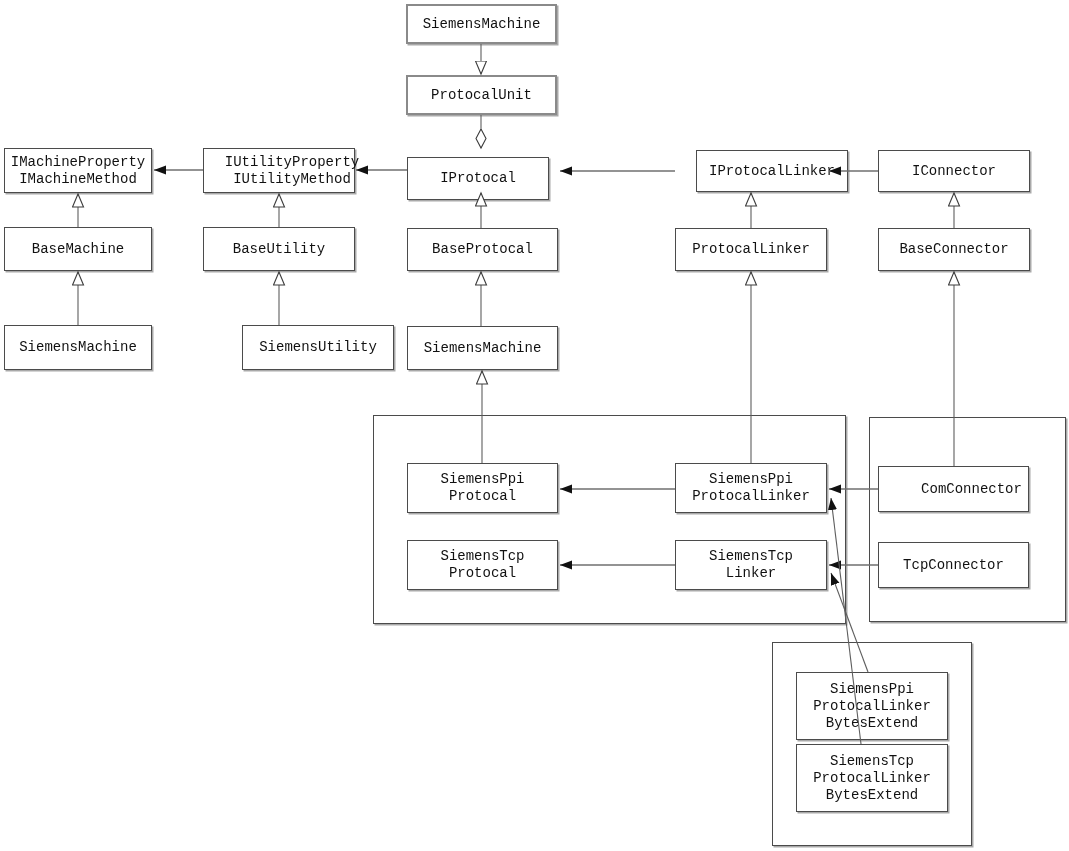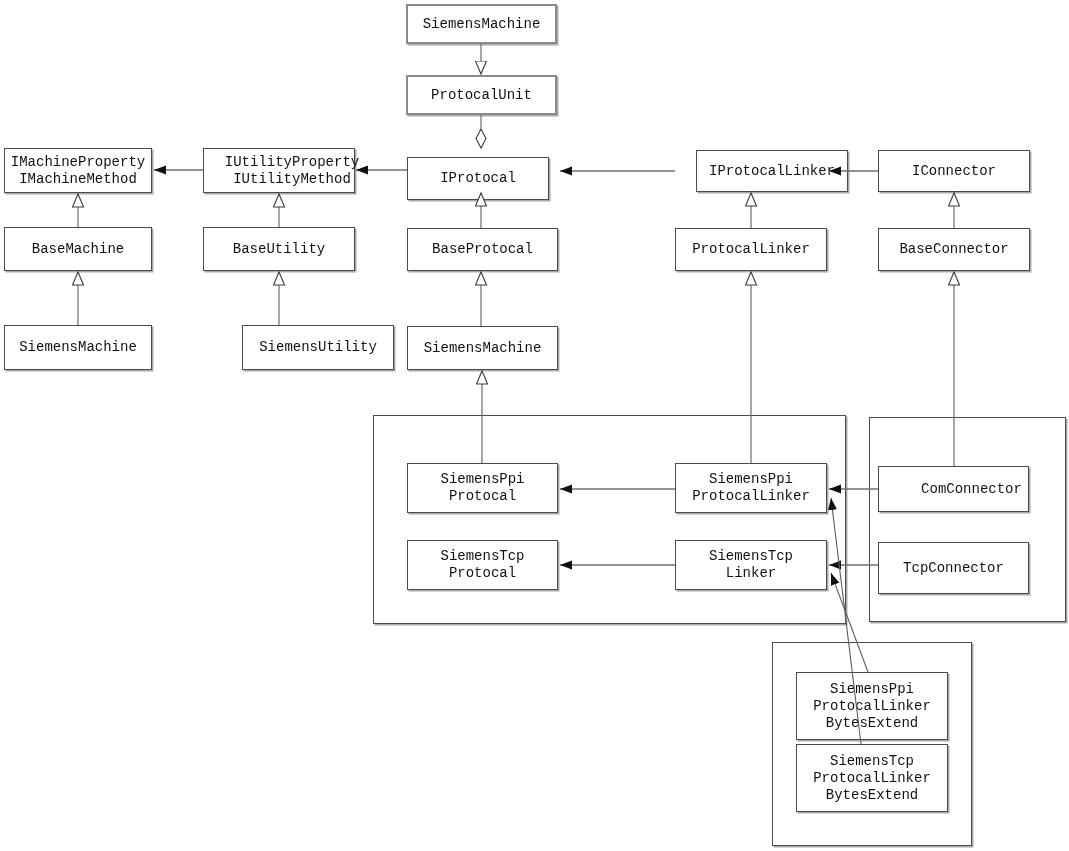--- a/index.html
+++ b/index.html
@@ -82,21 +82,21 @@
   <div class="node" style="left:407px; top:463px; width:151px; height:50px;">SiemensPpi
 Protocal</div>
   <div class="node" style="left:675px; top:463px; width:152px; height:50px;">SiemensPpi
 ProtocalLinker</div>
   <div class="node" style="left:407px; top:540px; width:151px; height:50px;">SiemensTcp
 Protocal</div>
   <div class="node" style="left:675px; top:540px; width:152px; height:50px;">SiemensTcp
 Linker</div>
 
   <div class="node" style="left:878px; top:466px; width:151px; height:46px;padding-left:36px;">ComConnector</div>
-  <div class="node" style="left:878px; top:542px; width:151px; height:52px;">TcpConnector</div>
+  <div class="node" style="left:878px; top:542px; width:151px; height:46px;">TcpConnector</div>
 
   <div class="node" style="left:796px; top:672px; width:152px; height:68px;">SiemensPpi
 ProtocalLinker
 BytesExtend</div>
   <div class="node" style="left:796px; top:744px; width:152px; height:68px;">SiemensTcp
 ProtocalLinker
 BytesExtend</div>
 
   <svg id="wires" viewBox="0 0 1069 851" xmlns="http://www.w3.org/2000/svg">
     <defs>

